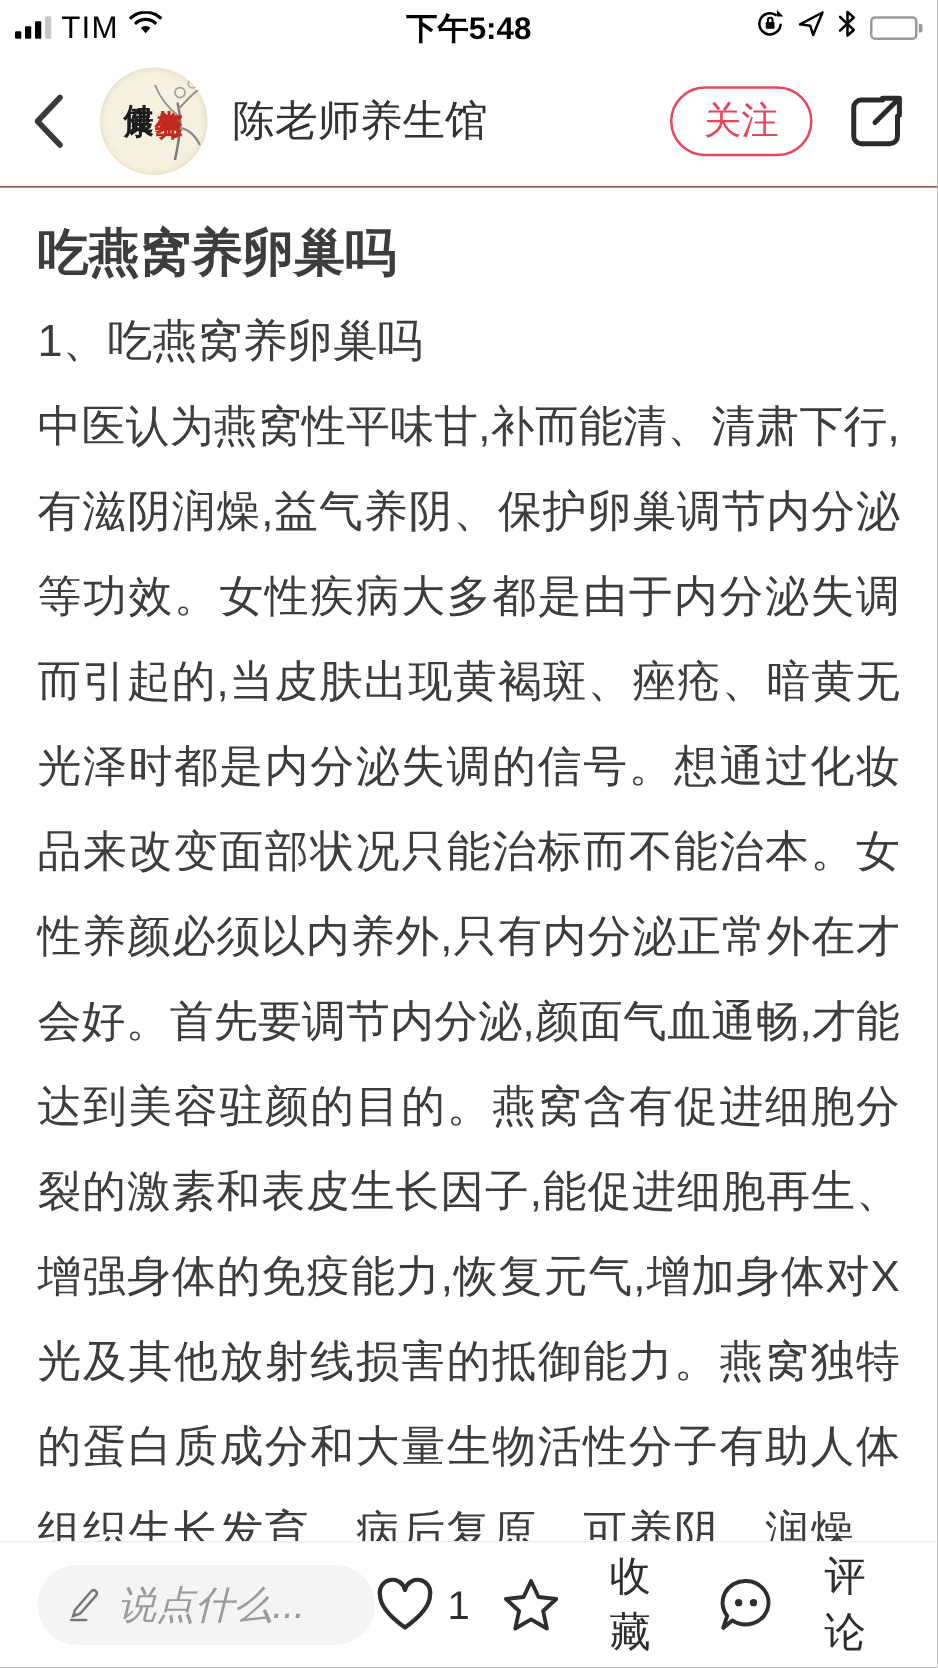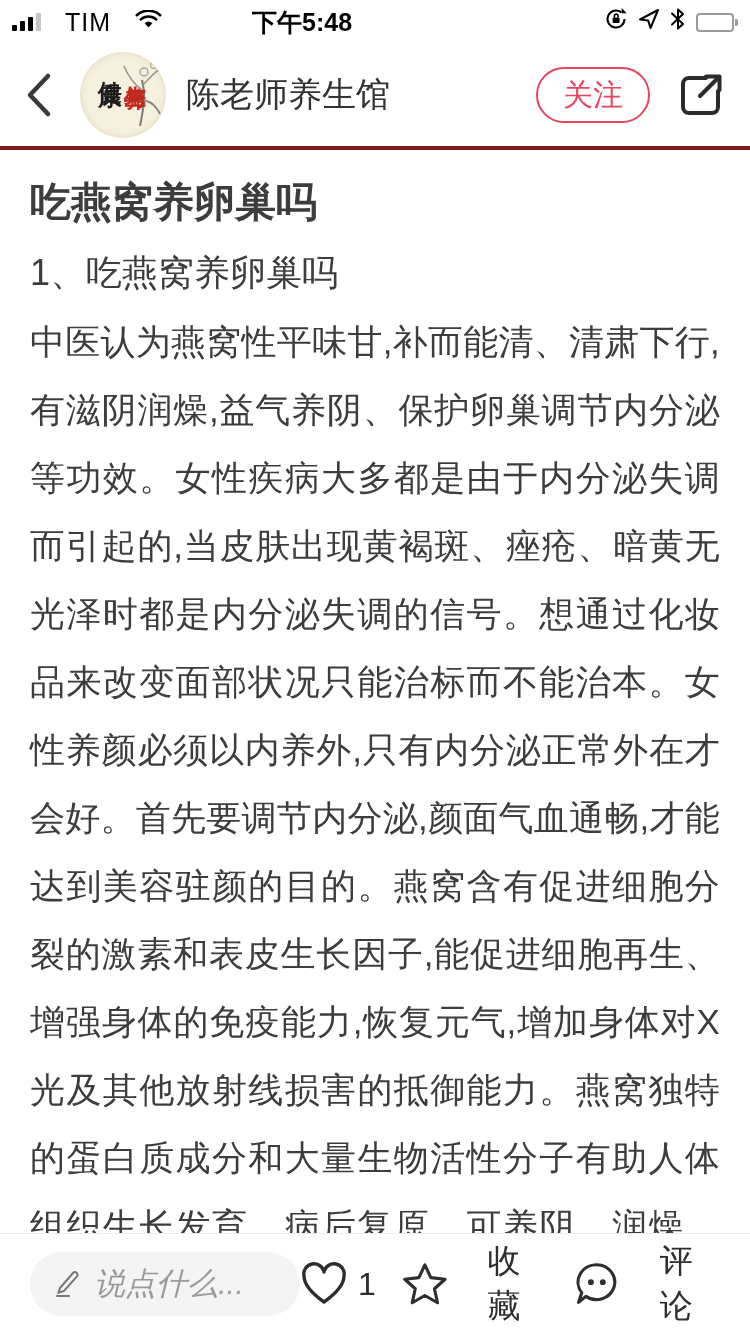--- a/index.html
+++ b/index.html
@@ -8,38 +8,38 @@
   .phone {
     position:relative; width:750px; height:1334px; background:#ffffff;
     font-family:"Liberation Sans","DejaVu Sans",sans-serif; color:#3a3a3a;
     overflow:hidden;
   }
   
   .status-bar {
     height:44px; display:flex; align-items:center; padding:0 12px;
     font-size:24px; color:#000;
   }
-  .sb-left { display:flex; align-items:center; gap:24px; width:240px; }
+  .sb-left { display:flex; align-items:center; gap:8px; width:240px; }
   .signal { display:flex; align-items:flex-end; gap:3px; height:18px; }
   .signal i { display:block; width:5px; border-radius:1px; background:#000; }
   .signal i:nth-child(1){height:6px}
   .signal i:nth-child(2){height:10px}
   .signal i:nth-child(3){height:14px}
   .signal i:nth-child(4){height:18px; background:#c7c7c7;}
   .carrier { font-size:25px; letter-spacing:1px; }
-  .sb-center { flex:1; text-align:left; font-size:25px; font-weight:bold; }
+  .sb-center { flex:1; text-align:center; font-size:25px; font-weight:bold; }
   .sb-right { display:flex; align-items:center; justify-content:flex-end; gap:10px; width:240px; }
   .battery { display:flex; align-items:center; }
   .batt-body { width:38px; height:19px; border:2px solid #9a9a9a; border-radius:4px; padding:2px; }
   .batt-fill { width:65%; height:100%; background:#000; border-radius:1px; }
   .batt-tip { width:3px; height:7px; background:#9a9a9a; border-radius:0 2px 2px 0; margin-left:1px; }
   
   .header {
     height:106px; display:flex; align-items:center; padding:0 24px;
-    border-bottom:4px solid #7f1d1d;
+    border-bottom:1px solid #7f1d1d;
   }
   .back-btn { width:46px; display:flex; align-items:center; }
   .avatar {
     width:86px; height:86px; border-radius:50%; background:#f6f1df;
     margin-left:10px; position:relative; overflow:hidden; flex:0 0 auto;
     box-shadow:inset 0 0 6px rgba(180,160,110,.35);
   }
   .avatar .av-black {
     position:absolute; left:14px; top:10px; writing-mode:vertical-rl;
     font-family:"Liberation Serif","DejaVu Serif",serif; font-weight:bold;

